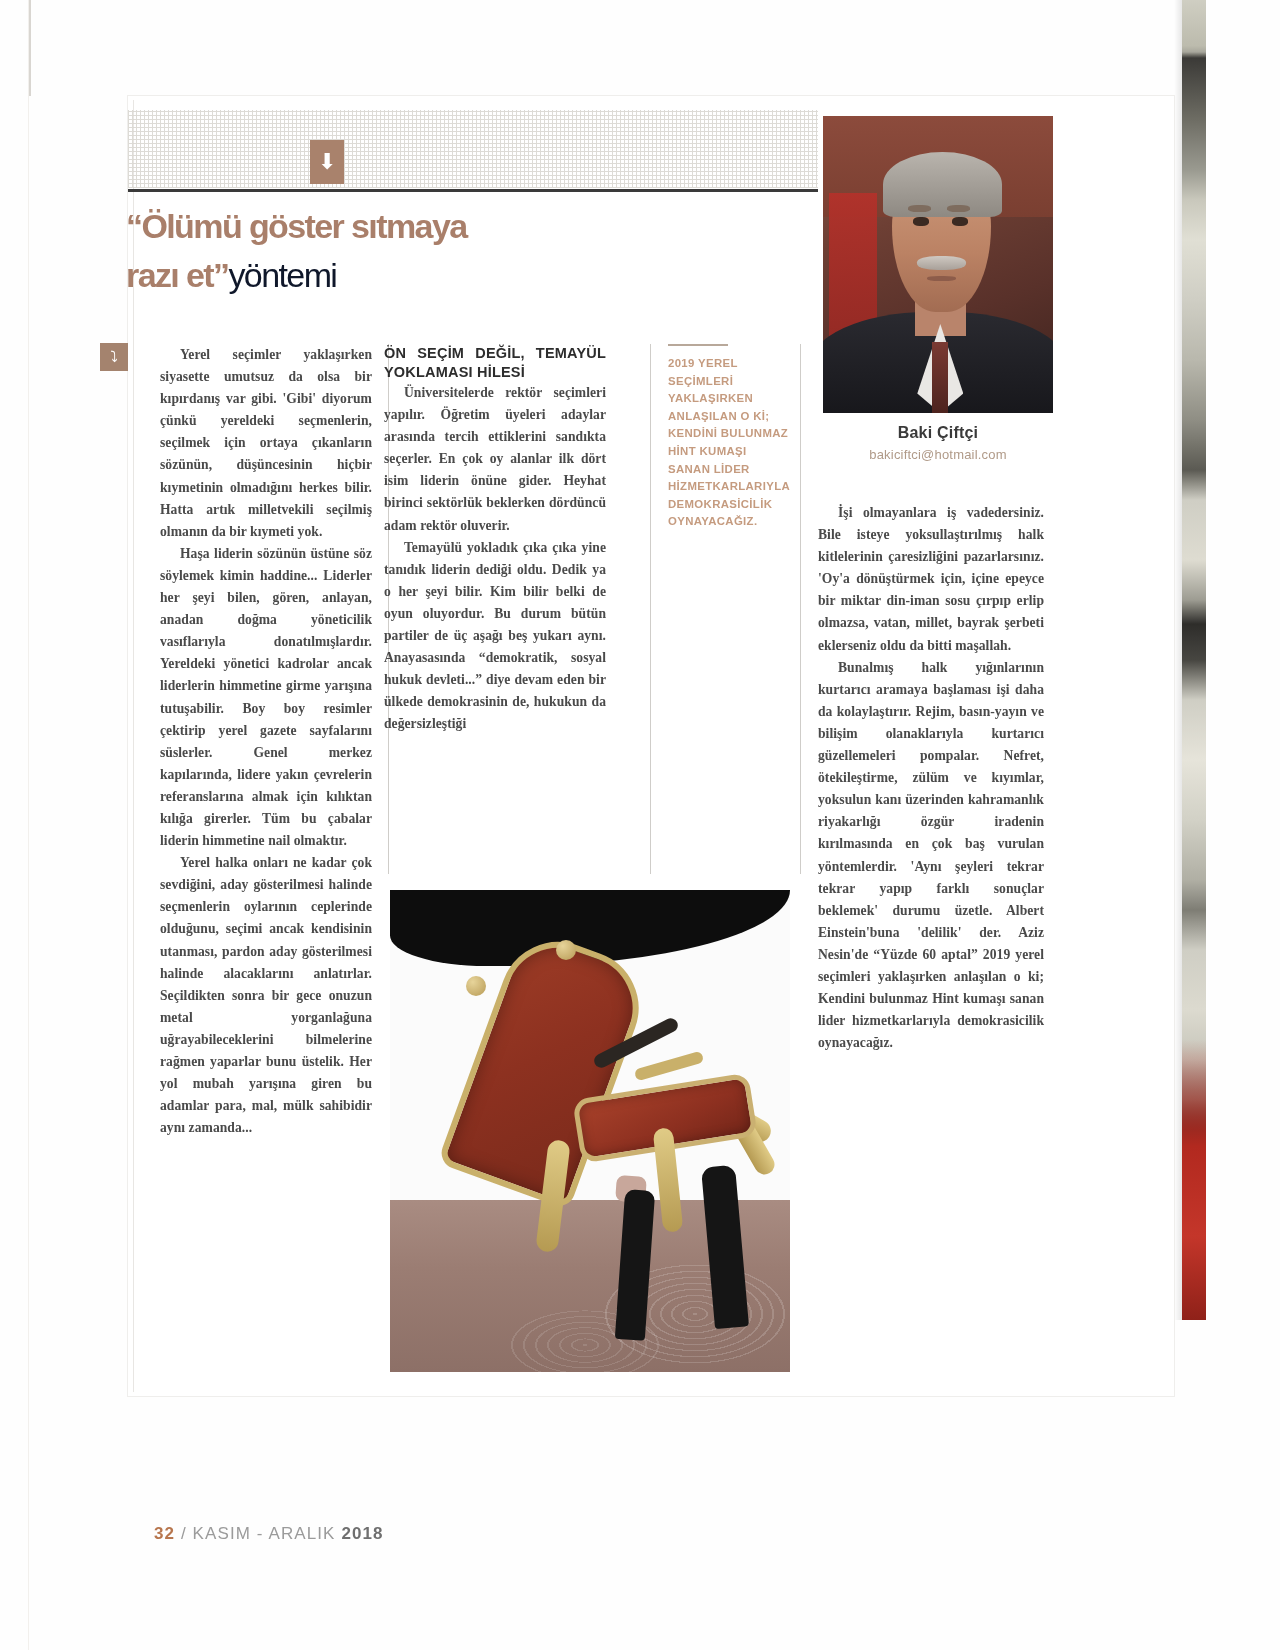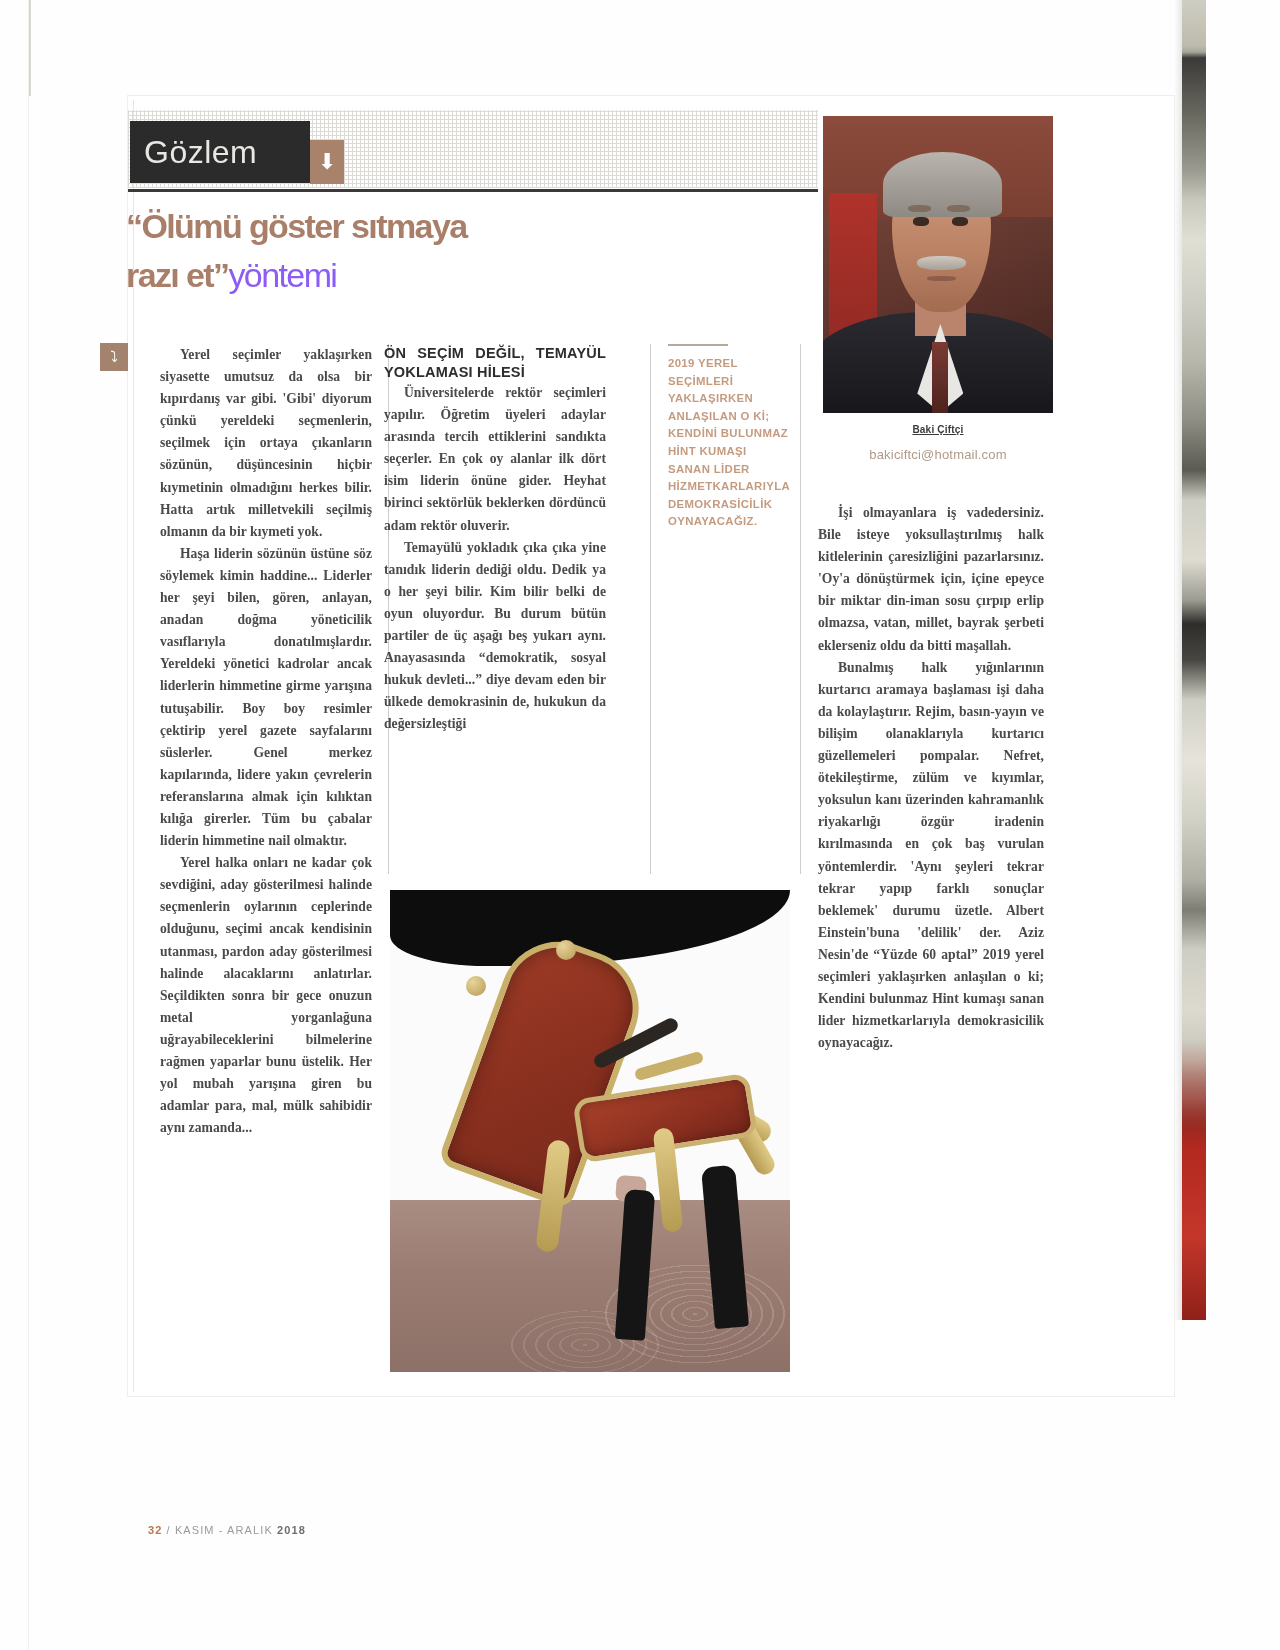--- a/index.html
+++ b/index.html
@@ -106,21 +106,21 @@
   }
 
   
   .headline{
     position:absolute;left:126px;top:202px;width:690px;
     font-family:"Liberation Sans", sans-serif;
     font-size:34px;line-height:49px;
     font-weight:700;letter-spacing:-1.6px;
   }
   .hl-a{color:#a97f6a;}
-  .hl-b{color:#8b5cf6;font-weight:400;}
+  .hl-b{color:#0f172a;font-weight:400;}
 
   
   .photo{
     position:absolute;left:823px;top:116px;width:230px;height:297px;
     overflow:hidden;background:#6b504a;
   }
   .ph-bg{position:absolute;inset:0;
     background:linear-gradient(160deg,#8a5a4a 0%,#6d3f34 35%,#59312a 65%,#3a211c 100%);}
   .ph-wall{position:absolute;left:0;top:0;width:100%;height:34%;
     background:linear-gradient(180deg,#8c4b3c 0%,#7a3f31 100%);}
@@ -151,21 +151,21 @@
     background:#7e6c5e;border-radius:40%;}
   .ph-mous{position:absolute;left:41%;top:47%;width:21%;height:5%;
     background:linear-gradient(180deg,#cfc9c2,#a8a099);border-radius:42%;}
   .ph-mouth{position:absolute;left:45%;top:54%;width:13%;height:1.6%;
     background:#8d5c4a;border-radius:40%;}
 
   .byline{
     position:absolute;left:823px;top:424px;width:230px;
     text-align:center;
     font-family:"Liberation Sans", sans-serif;
-    font-size:10px;font-weight:700;color:#3a3a3a;letter-spacing:.2px;text-decoration:underline;
+    font-size:16px;font-weight:700;color:#3a3a3a;letter-spacing:.2px;
   }
   .byline-mail{
     position:absolute;left:823px;top:447px;width:230px;
     text-align:center;
     font-family:"Liberation Sans", sans-serif;
     font-size:13px;font-weight:400;color:#b09a88;letter-spacing:.2px;
   }
 
   
   .col{
@@ -269,23 +269,23 @@
   .boot{position:absolute;background:#151515;}
   .boot-l{left:230px;top:300px;width:30px;height:150px;
     border-radius:10px 10px 4px 4px;transform:rotate(4deg);}
   .boot-r{left:318px;top:276px;width:34px;height:162px;
     border-radius:12px 12px 4px 4px;transform:rotate(-5deg);}
   .sock-l{left:226px;top:286px;width:30px;height:26px;
     background:#c8a79b;border-radius:8px;transform:rotate(4deg);}
 
   
   .footer{
-    position:absolute;left:148px;top:1524px;
-    font-family:"Liberation Sans", sans-serif;
-    font-size:11px;letter-spacing:1.1px;color:#9b9b9b;
+    position:absolute;left:154px;top:1524px;
+    font-family:"Liberation Sans", sans-serif;
+    font-size:17px;letter-spacing:1.1px;color:#9b9b9b;
   }
   .footer .pg{color:#b7764e;font-weight:700;}
   .footer .yr{color:#6f6f6f;font-weight:700;}
 </style>
 </head>
 <body>
 
 <div class="scan">
 
   <div class="left-edge"></div>
@@ -294,23 +294,20 @@
   <div class="right-strip-shadow"></div>
   <div class="right-strip"></div>
   <div class="right-red"></div>
 
   <div class="card"></div>
   <div class="card-inner-rule"></div>
 
   <div class="dot-band"></div>
   <div class="dot-band-rule"></div>
 
-  <div class="kicker">
-    <span class="kicker-label">Gözlem</span>
-  </div>
   <div class="kicker-arrow">⬇</div>
 
   <div class="margin-arrow">⤵</div>
 
   <div class="headline">
     <span class="hl-a">“Ölümü göster sıtmaya</span><br>
     <span class="hl-a">razı et”</span><span class="hl-b">yöntemi</span>
   </div>
 
   <div class="photo">

